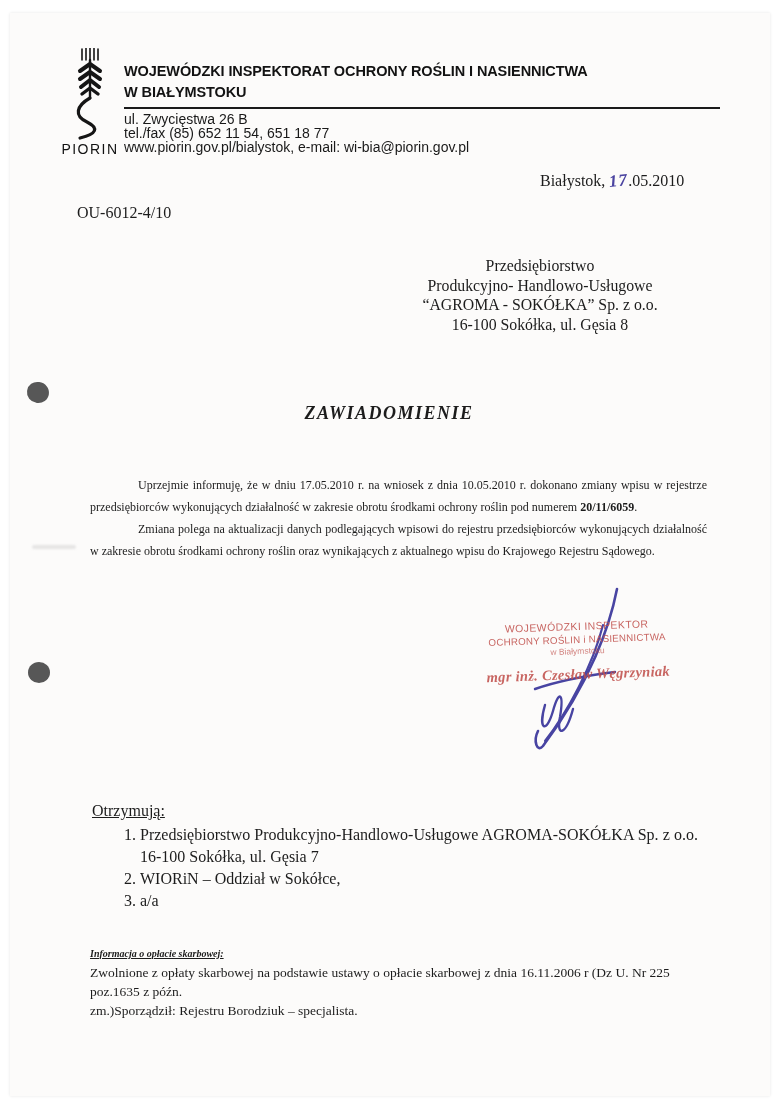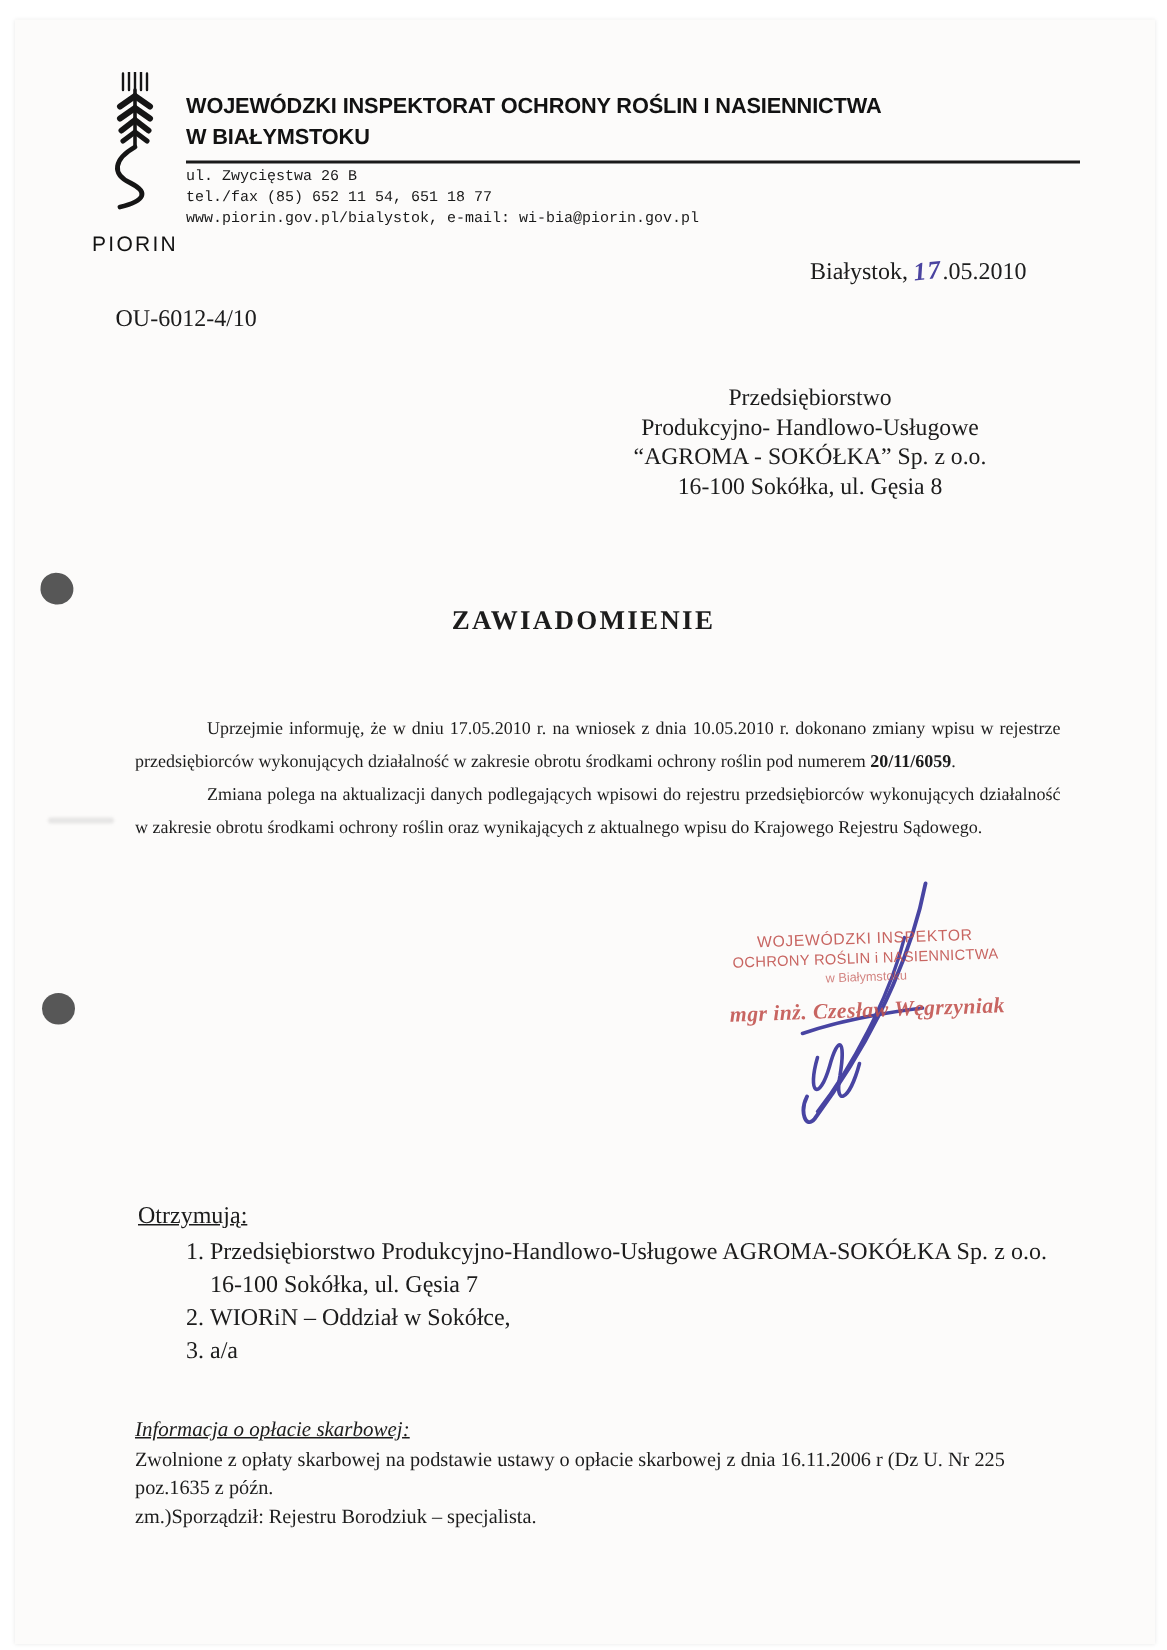--- a/index.html
+++ b/index.html
@@ -9,47 +9,47 @@
   }
   .page-edge{
     position:absolute;left:10px;top:13px;right:8px;bottom:4px;
     background:#fcfbfa;box-shadow:0 0 3px rgba(0,0,0,.10);
   }
   
   .logo-block{position:absolute;left:58px;top:48px;width:64px;text-align:center;}
   .logo-block svg{display:block;margin:0 auto;}
   .logo-text{
     font-family:"Liberation Sans",sans-serif;font-size:14px;letter-spacing:1.5px;
-    color:#121212;margin-top:14px;
+    color:#121212;margin-top:1px;
   }
   .header-text{position:absolute;left:124px;top:61px;width:596px;}
   .org-name{
     font-family:"Liberation Sans",sans-serif;font-weight:bold;font-size:14.5px;
     line-height:21px;color:#121212;letter-spacing:-.1px;
   }
   .header-rule{border:none;border-top:2px solid #1a1a1a;margin:4px 0 3px 0;}
   .addr{
-    font-family:Liberation Mono, monospace;font-size:10px;line-height:14px;color:#191919;
+    font-family:Liberation Sans, sans-serif;font-size:14px;line-height:14px;color:#191919;
   }
   
   .date-line{position:absolute;left:540px;top:171px;width:185px;font-size:16px;}
   .handwritten{
     display:inline-block;color:#4a43a0;font-style:italic;font-weight:600;
     transform:rotate(-6deg);font-size:17px;letter-spacing:1px;
   }
   .ref-number{position:absolute;left:77px;top:204px;font-size:16px;}
   
   .recipient{
     position:absolute;left:340px;top:256px;width:400px;text-align:center;
     font-weight:normal;font-size:15.8px;line-height:19.6px;
   }
   
   .doc-title{
     position:absolute;left:0;top:403px;width:778px;text-align:center;
-    font-weight:bold;font-size:18px;letter-spacing:1.5px;
+    font-weight:bold;font-size:18px;letter-spacing:1.5px;font-style:italic;
   }
   
   .body-text{position:absolute;left:90px;top:474px;width:617px;font-size:12px;line-height:22px;}
   .body-text p{margin:0;text-indent:48px;text-align:justify;}
   
   .stamp{
     position:absolute;left:480px;top:620px;width:195px;text-align:center;
     color:#c1514d;transform:rotate(-2deg);opacity:.88;
   }
   .stamp-l1{font-family:"Liberation Sans",sans-serif;font-size:10.5px;letter-spacing:.4px;line-height:13px;}
@@ -58,21 +58,21 @@
   .stamp-name{font-size:14.5px;font-style:italic;font-weight:600;margin-top:9px;letter-spacing:.3px;}
   .signature{position:absolute;left:505px;top:583px;}
   
   .received{position:absolute;left:92px;top:800px;width:620px;font-size:16px;line-height:22px;}
   .received-heading{text-decoration:underline;}
   .received ol{margin:2px 0 12px 0;padding-left:48px;}
   .received li{width:558px;}
   .jline{display:block;text-align:justify;text-align-last:justify;}
   
   .footer-note{position:absolute;left:90px;top:944px;width:625px;font-size:13.5px;line-height:19px;}
-  .footer-heading{font-weight:normal;font-style:italic;text-decoration:underline;font-size:14px;}
+  .footer-heading{font-weight:bold;font-style:italic;text-decoration:underline;font-size:10px;}
   
   .punch-dot{position:absolute;width:22px;height:21px;border-radius:50%;background:#575757;}
   .dot-top{left:27px;top:382px;transform:rotate(8deg);border-radius:48% 52% 50% 50%;}
   .dot-bottom{left:28px;top:662px;}
   .smudge{position:absolute;left:32px;top:545px;width:44px;height:4px;background:#bdbdbd;
     opacity:.35;border-radius:2px;filter:blur(1px);}
 </style>
 </head>
 <body>
 

